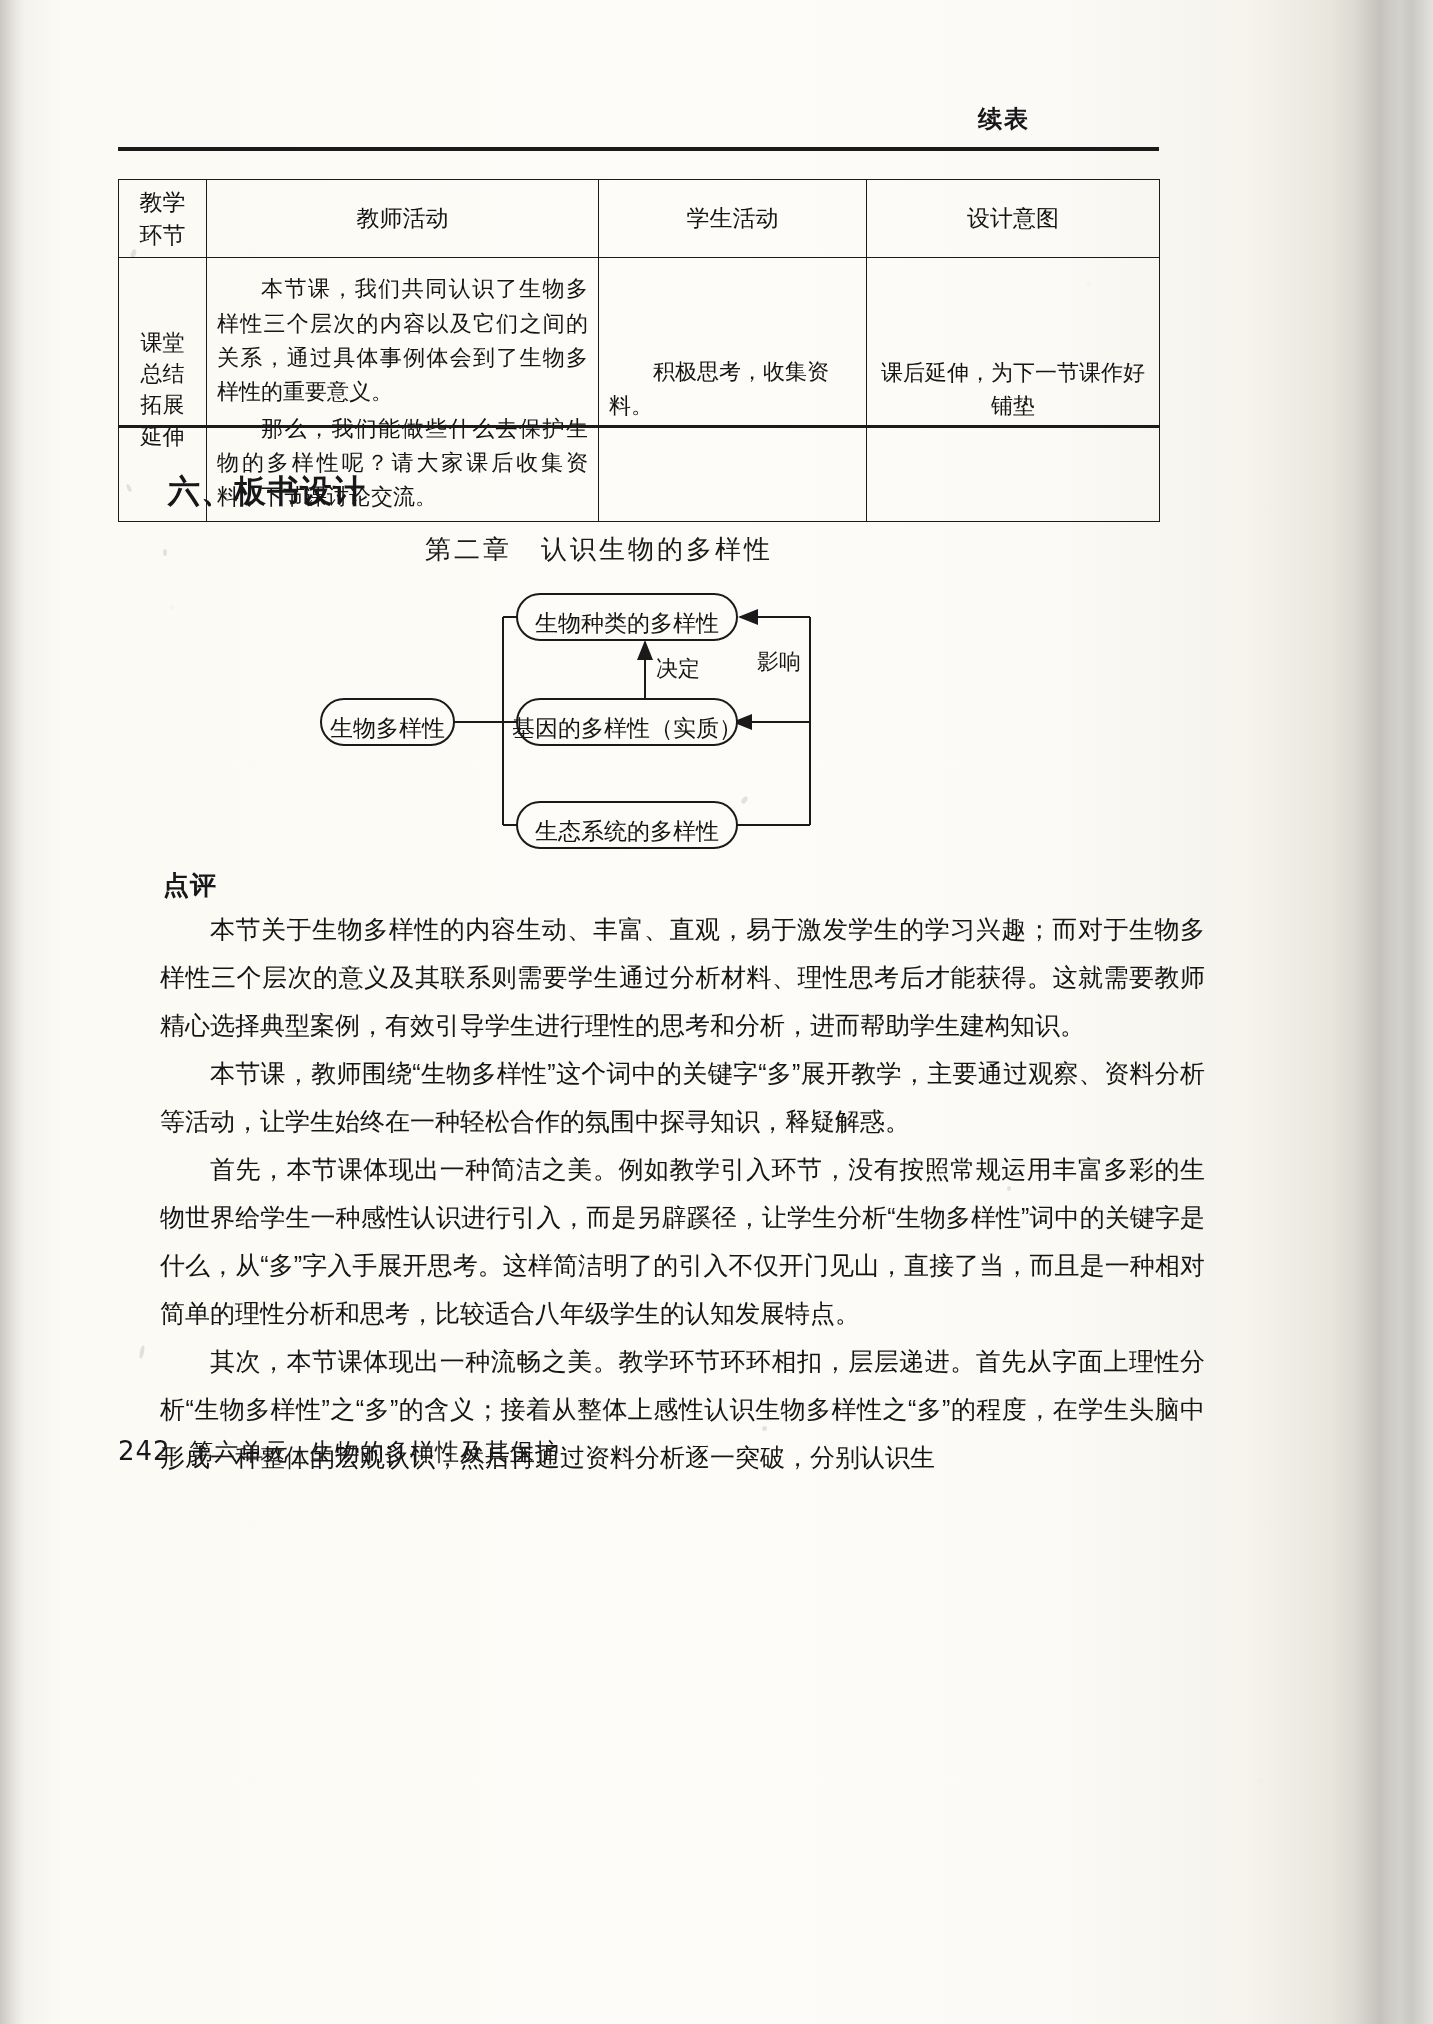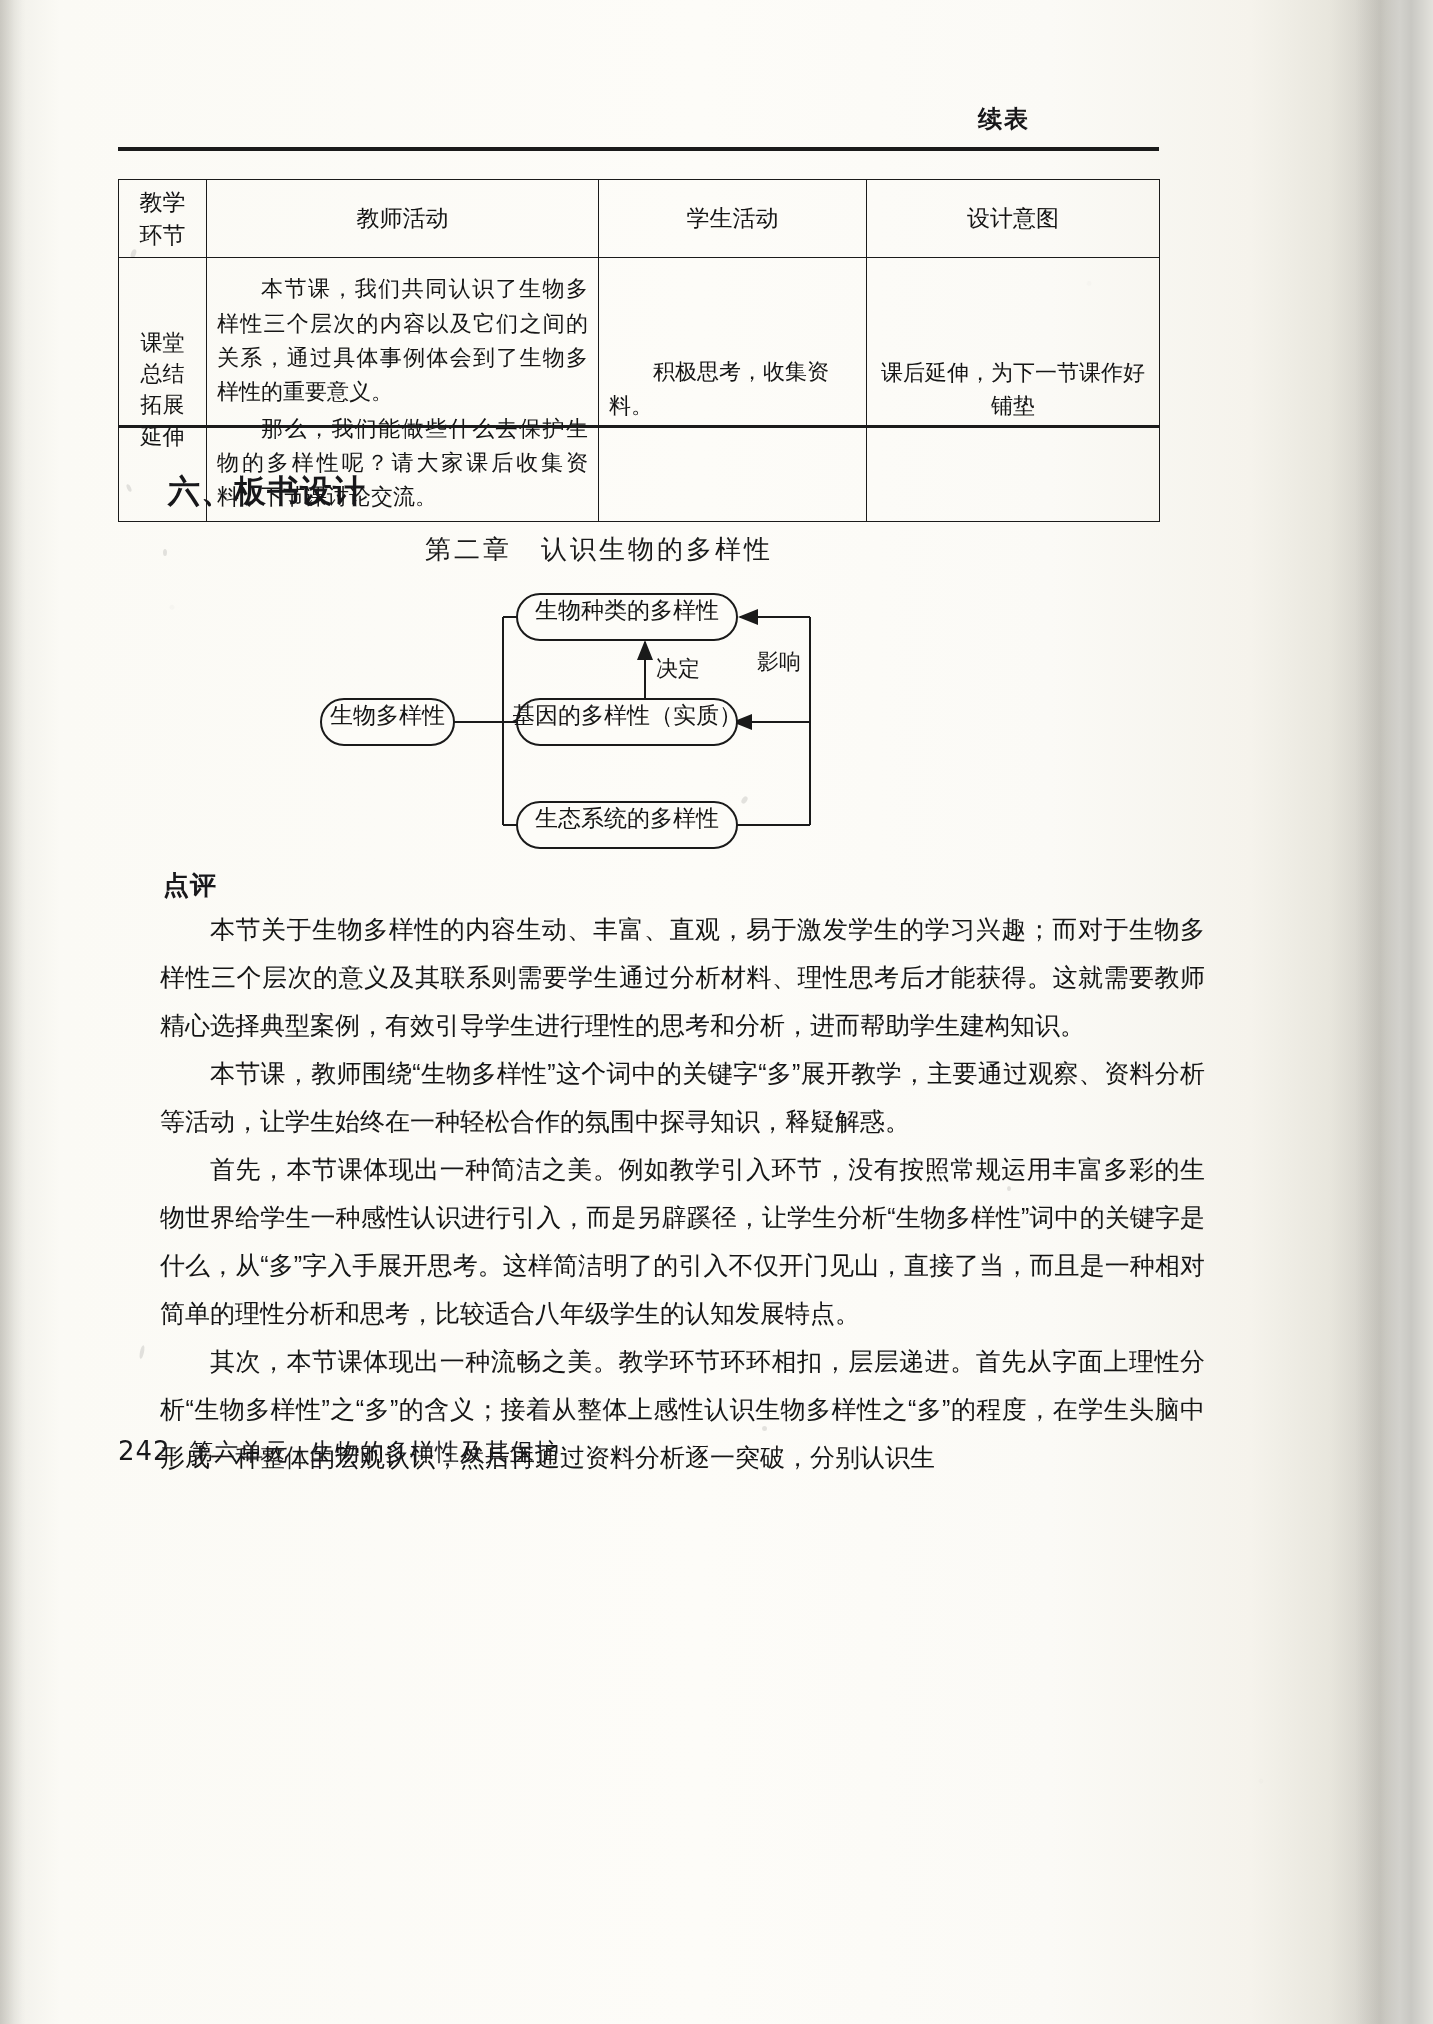--- a/index.html
+++ b/index.html
@@ -100,21 +100,21 @@
     text-align:center;
   }
   .node{
     position:absolute;
     border:2px solid #1a1a1a;
     border-radius:26px;
     background:#fdfcf8;
     font-size:23px;
     font-family:"DejaVu Sans","Liberation Sans",sans-serif;
     color:#161616;
-    display:flex;align-items:flex-start;justify-content:center;
+    display:flex;align-items:flex-end;justify-content:center;
     white-space:nowrap;
     box-sizing:border-box;
   }
   .edge-lbl{
     position:absolute;
     font-size:22px;
     font-family:Liberation Sans, sans-serif;
     color:#161616;white-space:nowrap;
   }
   svg.wires{position:absolute;left:0;top:0;width:1040px;height:340px;overflow:visible;}

